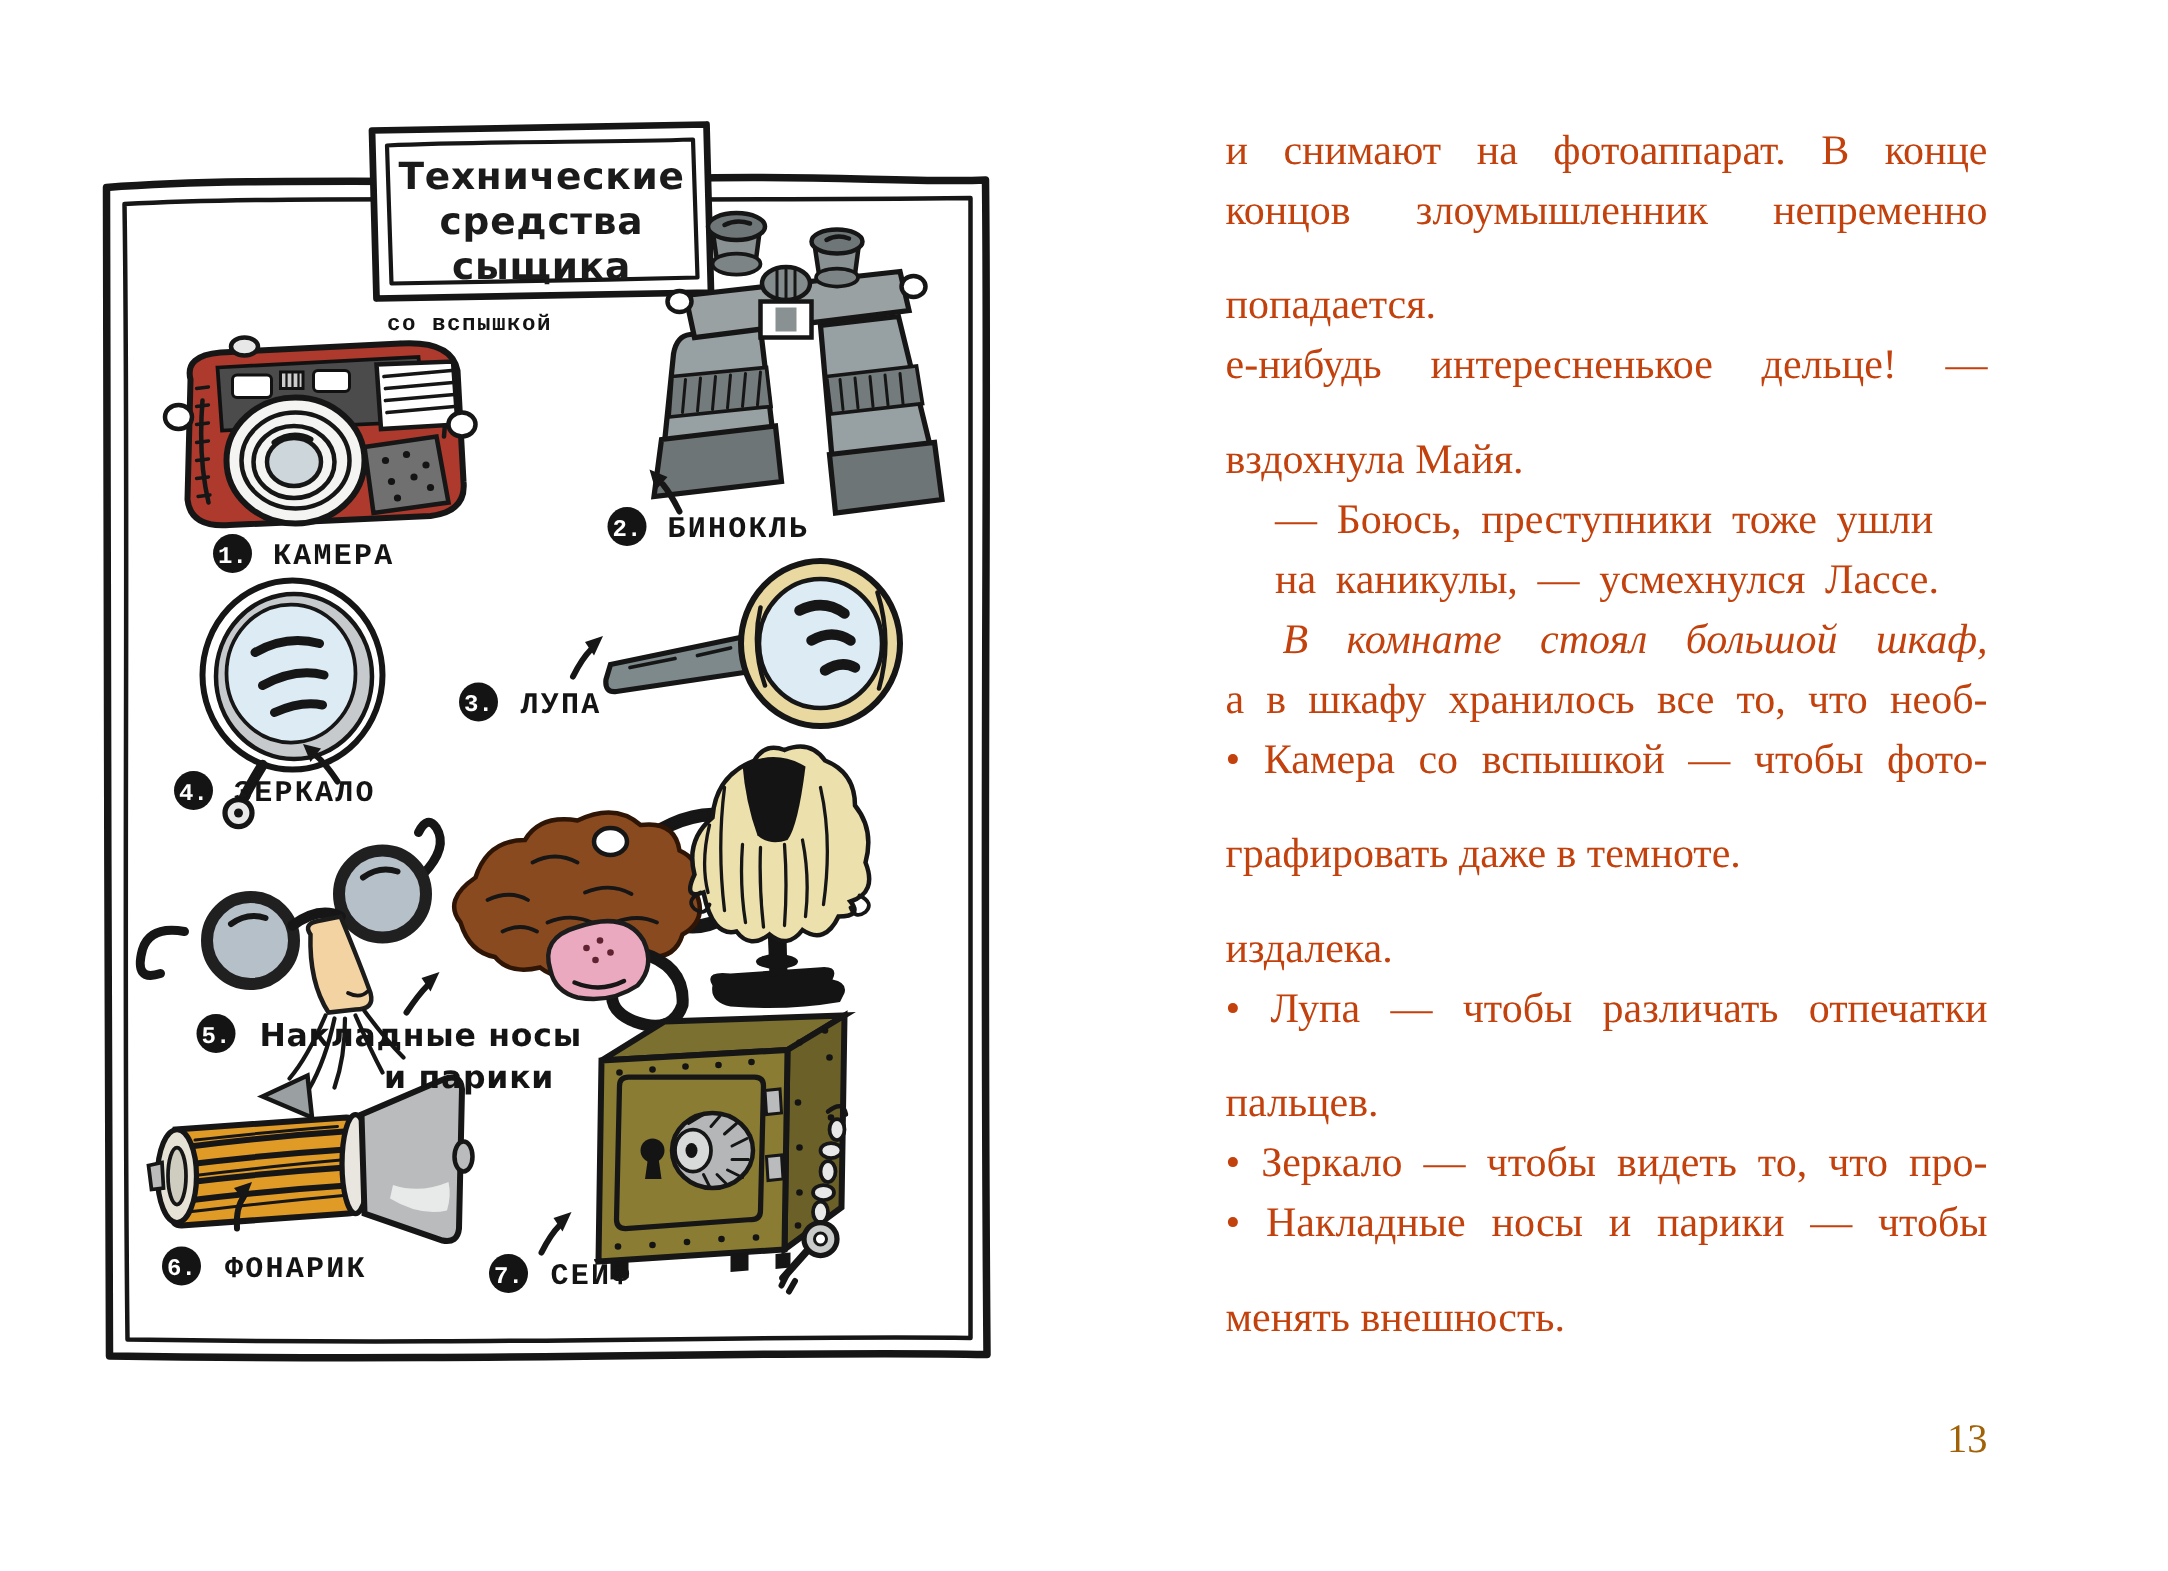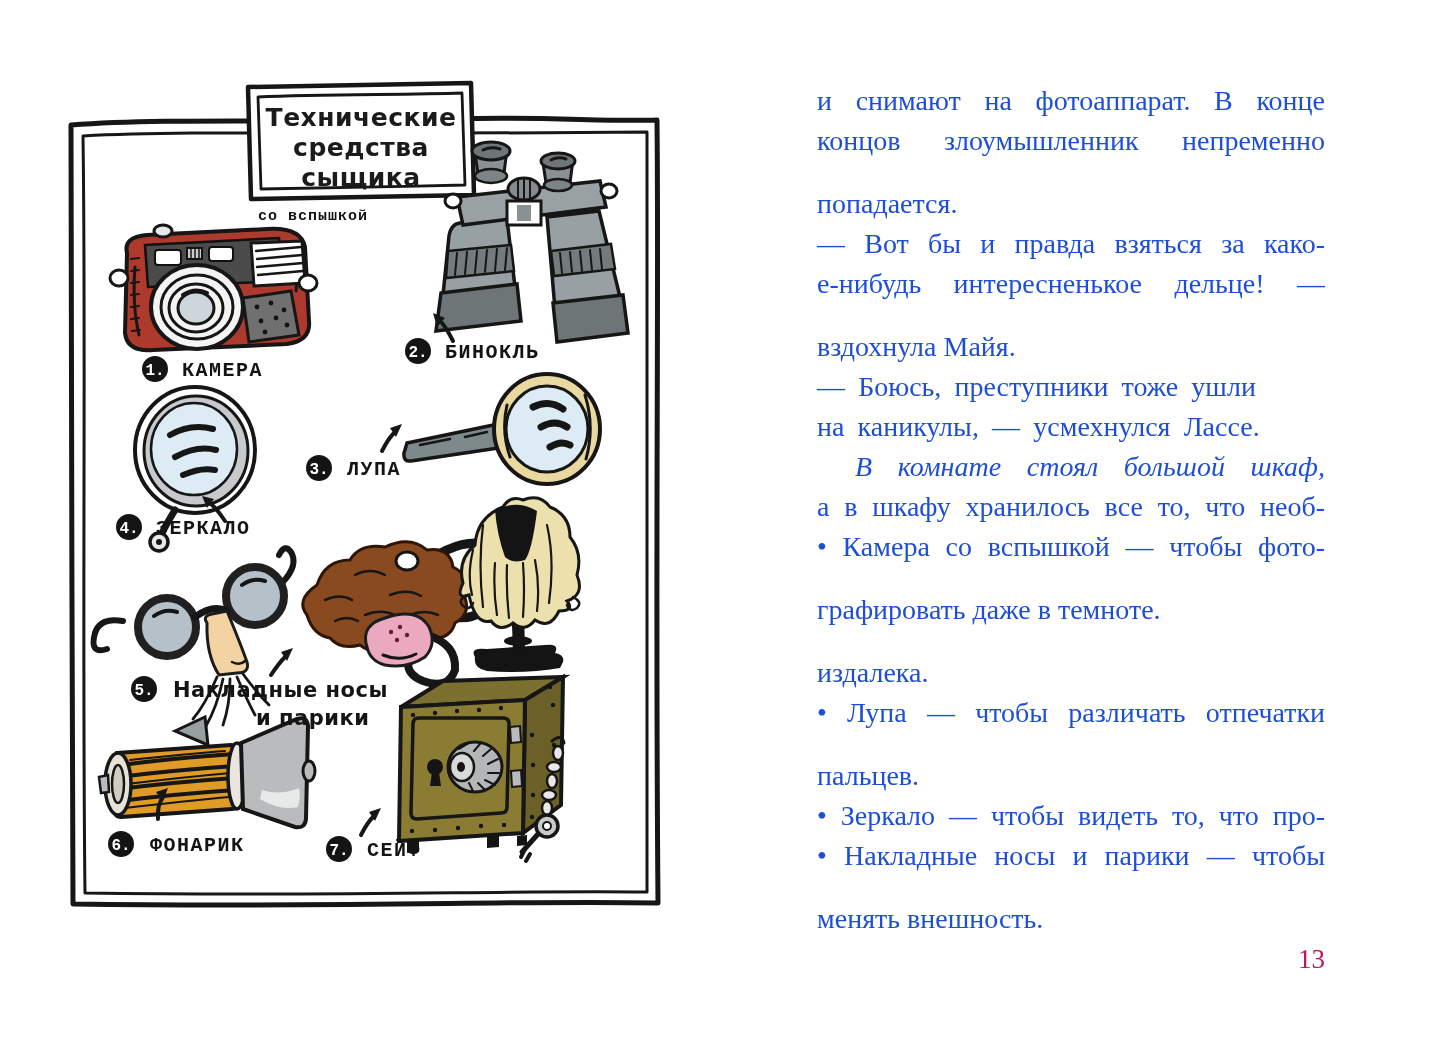--- a/index.html
+++ b/index.html
@@ -3,30 +3,30 @@
 <meta charset="utf-8">
 <style>
   html,body{margin:0;padding:0;}
   body{
     width:1445px;height:1047px;background:#ffffff;position:relative;overflow:hidden;
     font-family:"Liberation Serif", serif;
   }
   .illustration{position:absolute;left:55px;top:55px;width:625px;height:870px;}
   .text-col{
     position:absolute;left:817px;top:81px;width:508px;
-    font-size:28px;line-height:40px;color:#1d4ed8;
+    font-size:28px;line-height:40px;color:#c2410c;
   }
   .ln{text-align:justify;text-align-last:justify;height:40px;}
   .ln.end{text-align:justify;text-align-last:left;margin-top:23px;}
-  .ln.left{text-align:left;text-align-last:left;}
+  .ln.left{text-align:left;text-align-last:left;margin-left:33px;}
   .ln.indent{text-indent:38px;font-style:italic;}
   .ln.loose{word-spacing:.22em;}
   .page-num{
     position:absolute;left:817px;top:944px;width:508px;text-align:right;
-    font-size:27px;color:#be185d;
+    font-size:27px;color:#a16207;
   }
   .ink{stroke:#161616;stroke-linejoin:round;stroke-linecap:round;fill:none;}
   text.sign-t{font-family:"DejaVu Sans",sans-serif;font-weight:700;font-size:25px;fill:#1b1b1b;letter-spacing:.5px;}
   text.lbl{font-family:"Liberation Mono",monospace;font-weight:700;font-size:20px;fill:#141414;letter-spacing:1.5px;}
   text.lbl2{font-family:"DejaVu Sans",sans-serif;font-weight:700;font-size:21px;fill:#141414;letter-spacing:.5px;}
   text.num{font-family:"Liberation Mono",monospace;font-weight:700;font-size:16px;fill:#ffffff;text-anchor:middle;}
   text.note{font-family:"Liberation Mono",monospace;font-weight:700;font-size:15px;fill:#141414;letter-spacing:1px;}
 </style>
 </head>
 <body>
@@ -301,21 +301,20 @@
       <path class="ink" stroke-width="4" d="M306,780 Q312,768 318,762"></path>
       <polygon points="326,753 314,757 320,766" fill="#161616"></polygon>
     </g>
   </g>
 </svg>
 
 <div class="text-col">
   <div class="ln">и снимают на фотоаппарат. В конце</div>
   <div class="ln">концов злоумышленник непременно</div>
   <div class="ln end">попадается.</div>
-  <div class="ln">— Вот бы и правда взяться за како-</div>
   <div class="ln">е-нибудь интересненькое дельце! —</div>
   <div class="ln end">вздохнула Майя.</div>
   <div class="ln left loose">— Боюсь, преступники тоже ушли</div>
   <div class="ln left loose">на каникулы, — усмехнулся Лассе.</div>
   <div class="ln indent">В комнате стоял большой шкаф,</div>
   <div class="ln">а в шкафу хранилось все то, что необ-</div>
   <div class="ln">• Камера со вспышкой — чтобы фото-</div>
   <div class="ln end">графировать даже в темноте.</div>
   <div class="ln end">издалека.</div>
   <div class="ln">• Лупа — чтобы различать отпечатки</div>

